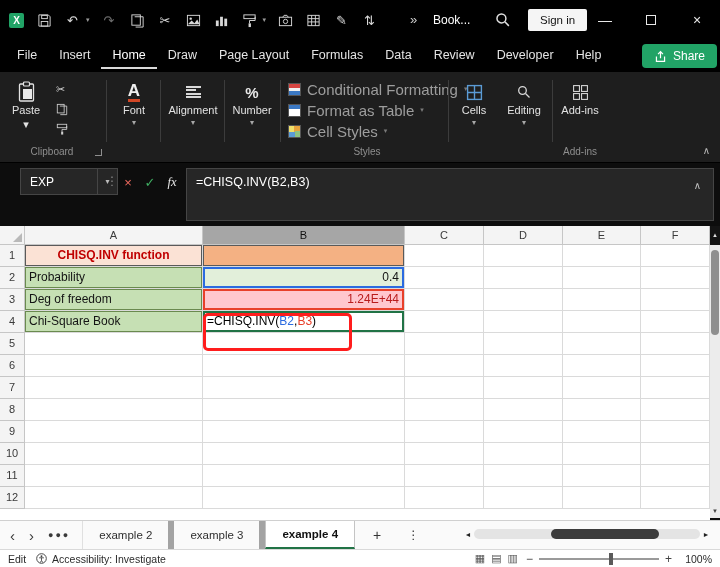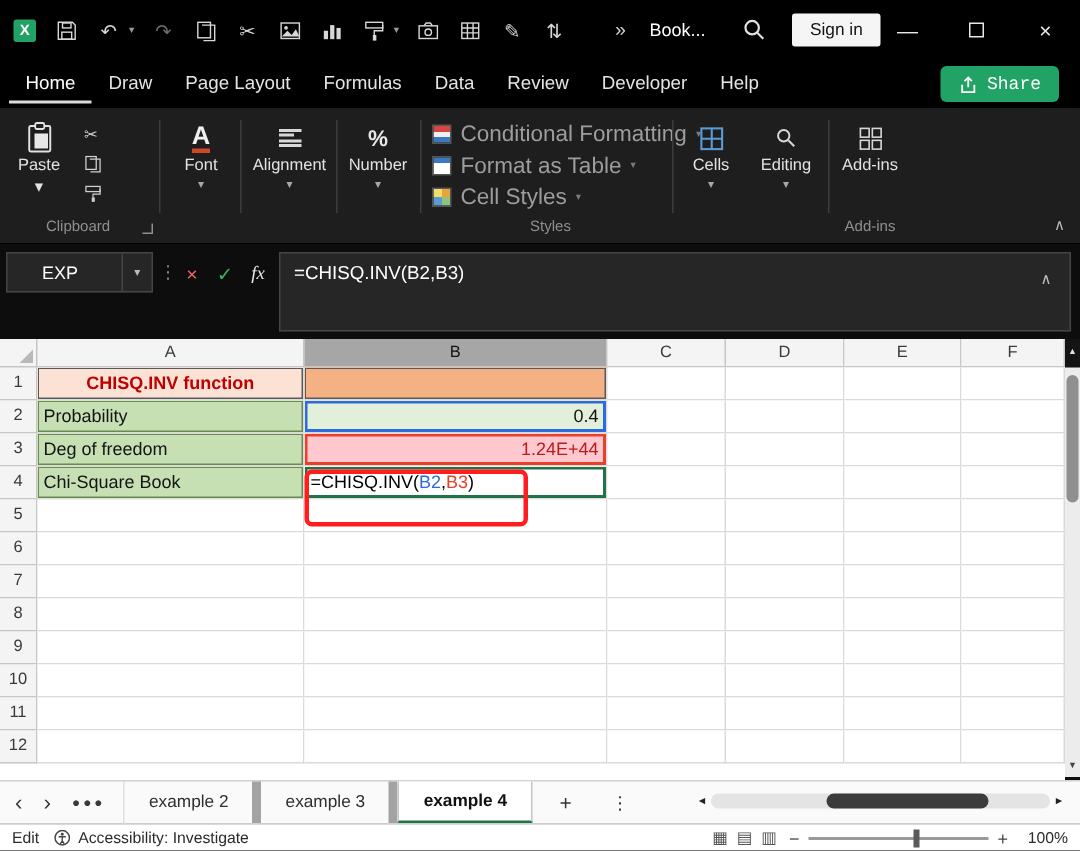--- a/index.html
+++ b/index.html
@@ -18,21 +18,21 @@
   .tb-search { position:absolute; left:494px; top:11px; }
   .signin { position:absolute; left:528px; top:9px; height:22px; padding:0 12px; background:#f5f5f5; color:#141414; border:none; border-radius:2px; font-size:11.5px; font-family:"Liberation Sans", sans-serif; }
   .wincontrols { position:absolute; right:0; top:0; height:40px; display:flex; }
   .wc { width:46px; height:40px; display:flex; align-items:center; justify-content:center; color:#e8e8e8; font-size:14px; }
   .wc .restore { width:10px; height:10px; border:1px solid #e8e8e8; display:block; }
 
   
   .menubar { position:absolute; top:40px; left:0; width:720px; height:32px; background:#000; display:flex; align-items:center; padding-left:6px; }
   .menu-item { padding:5px 11px; font-size:12.5px; color:#e4e4e4; cursor:default; border-bottom:2px solid transparent; }
   .menu-item.active { border-bottom:2px solid #dadada; color:#fff; }
-  .share-btn { margin-left:auto; margin-right:14px; background:#21a366; color:#fff; border:none; border-radius:4px; height:24px; padding:0 12px; font-size:12px; display:flex; align-items:center; gap:6px; font-family:Liberation Mono, monospace; }
+  .share-btn { margin-left:auto; margin-right:3px; background:#21a366; color:#fff; border:none; border-radius:4px; height:24px; padding:0 12px; font-size:12px; display:flex; align-items:center; gap:6px; font-family:Liberation Sans, sans-serif; }
 
   
   .ribbon { position:absolute; top:72px; left:0; width:720px; height:91px; background:#1e1e1e; border-bottom:1px solid #000; }
   .rdiv { position:absolute; top:8px; height:62px; width:1px; background:#3c3c3c; }
   .glabel-bottom { position:absolute; bottom:3px; font-size:10px; color:#8f8f8f; text-align:center; width:100%; }
   .rgroup { position:absolute; top:4px; height:84px; }
   .rbtn { display:flex; flex-direction:column; align-items:center; gap:2px; color:#e2e2e2; font-size:11px; padding-top:6px; }
   .rbtn .chev { font-size:8px; color:#a8a8a8; }
   .ricon { height:20px; display:flex; align-items:center; justify-content:center; }
   .fontA { font-size:17px; font-weight:bold; color:#f0f0f0; border-bottom:3px solid #d24726; line-height:17px; }
@@ -49,21 +49,21 @@
   .s-row .lbl { font-size:15px; color:#9d9d9d; white-space:nowrap; }
   .s-row .chev { font-size:7px; color:#7a7a7a; }
   .si { width:13px; height:13px; border:1px solid #555; }
   .si0 { background:linear-gradient(180deg,#d64541 34%,#f0f0f0 34%,#f0f0f0 67%,#3b78c3 67%); }
   .si1 { background:linear-gradient(180deg,#3b78c3 34%,#fff 34%); }
   .si2 { background:conic-gradient(#e8a33d 0 25%,#8fc380 0 50%,#5b9bd5 0 75%,#f0e06a 0); }
   .collapse-chev { position:absolute; right:10px; bottom:6px; font-size:10px; color:#b8b8b8; }
 
   
   .formulabar { position:absolute; top:163px; left:0; width:720px; height:63px; background:#0d0d0d; }
-  .namebox { position:absolute; left:4px; top:5px; width:98px; height:27px; background:#262626; border:1px solid #454545; color:#fff; font-size:12px; display:flex; align-items:center;padding-left:14px; }
+  .namebox { position:absolute; left:20px; top:5px; width:98px; height:27px; background:#262626; border:1px solid #454545; color:#fff; font-size:12px; display:flex; align-items:center; }
   .namebox .val { flex:1; padding-left:9px; }
   .namebox .nb-chev { width:20px; height:100%; border-left:1px solid #454545; display:flex; align-items:center; justify-content:center; font-size:8px; color:#bbb; }
   .fb-dots { position:absolute; left:106px; top:11px; color:#8a8a8a; font-size:12px; }
   .fb-btn { position:absolute; top:9px; width:20px; height:20px; display:flex; align-items:center; justify-content:center; font-size:13px; }
   .fb-cancel { left:118px; color:#ef6a5f; }
   .fb-enter { left:140px; color:#3fae62; }
   .fb-fx { left:162px; color:#e8e8e8; font-style:italic; font-size:12.5px; font-family:"Liberation Serif", serif; }
   .formula-input { position:absolute; left:186px; top:5px; width:528px; height:53px; background:#262626; border:1px solid #454545; color:#fff; font-size:12.5px; padding:6px 22px 6px 9px; }
   .fb-expand-chev { position:absolute; right:12px; top:11px; font-size:10px; color:#c0c0c0; }
 
@@ -199,20 +199,22 @@
       <span class="wc">—</span>
       <span class="wc">
           <span class="restore"></span>
         </span>
       <span class="wc">×</span>
     </div>
   </div>
 
   <div class="menubar">
     <span style="display:flex;">
+        <span class="menu-item">File</span>
+        <span class="menu-item">Insert</span>
         <span class="menu-item active">Home</span>
         <span class="menu-item">Draw</span>
         <span class="menu-item">Page Layout</span>
         <span class="menu-item">Formulas</span>
         <span class="menu-item">Data</span>
         <span class="menu-item">Review</span>
         <span class="menu-item">Developer</span>
         <span class="menu-item">Help</span>
       </span>
     <button class="share-btn">

